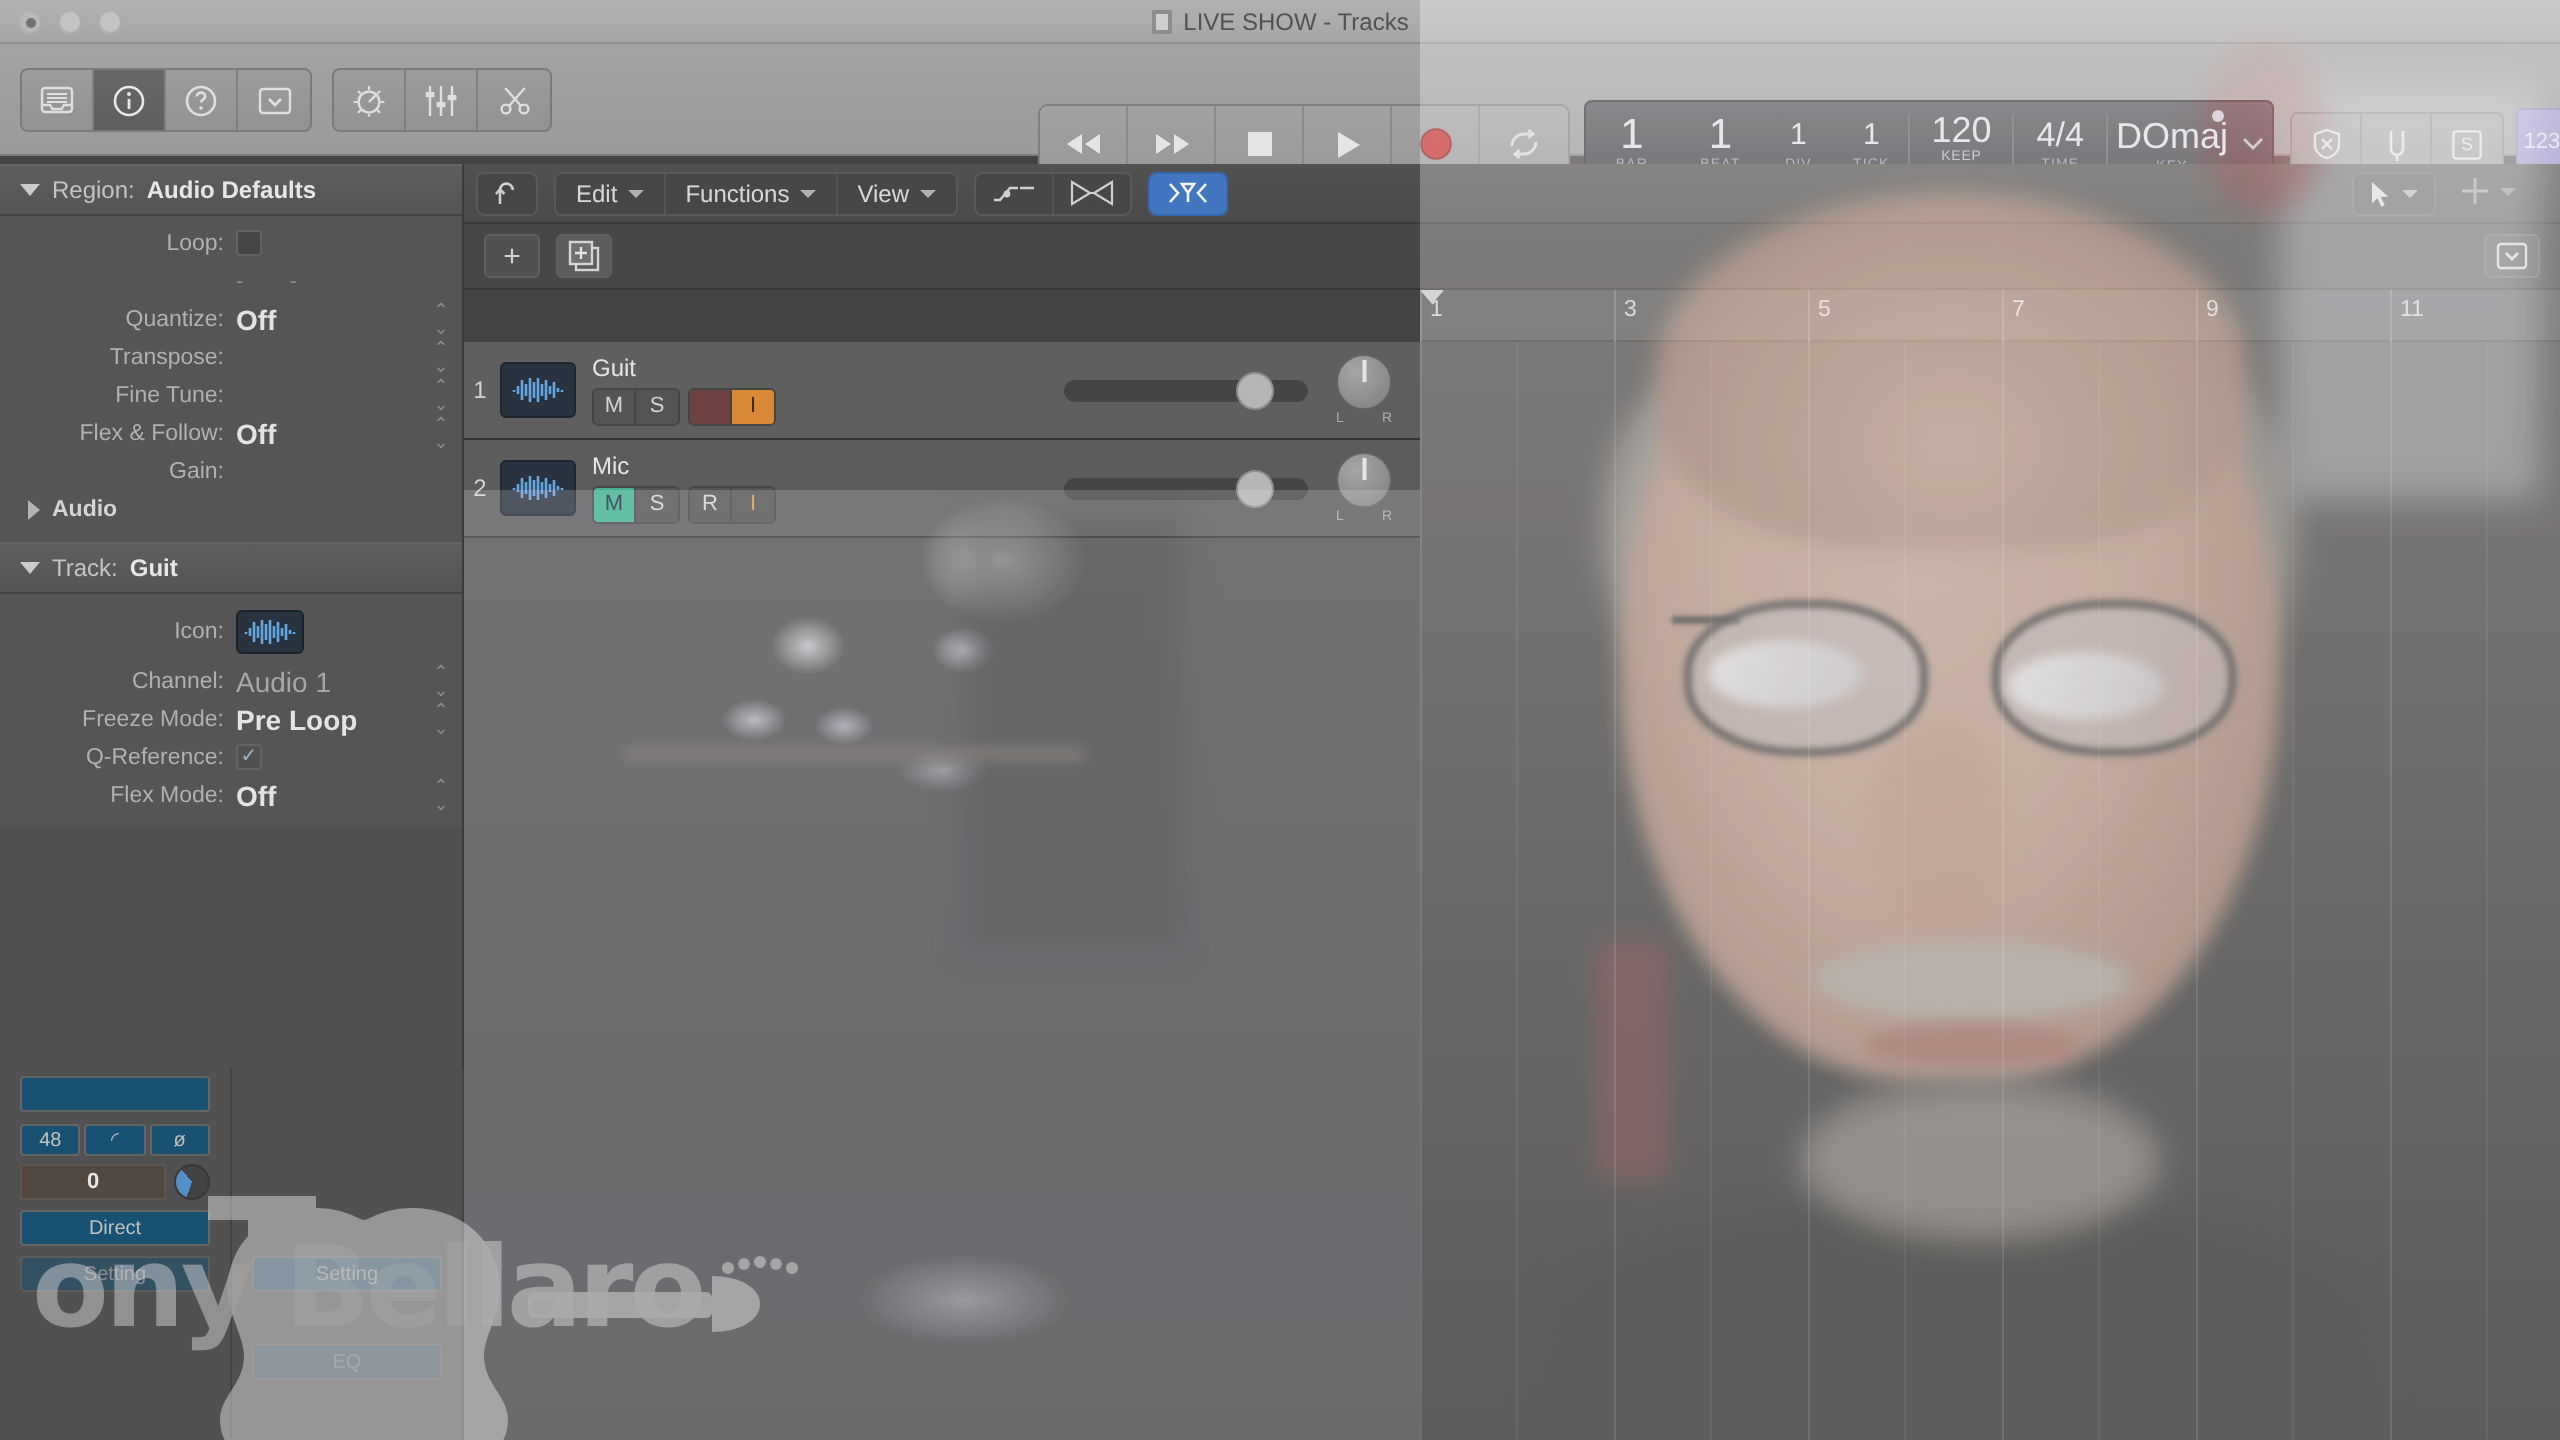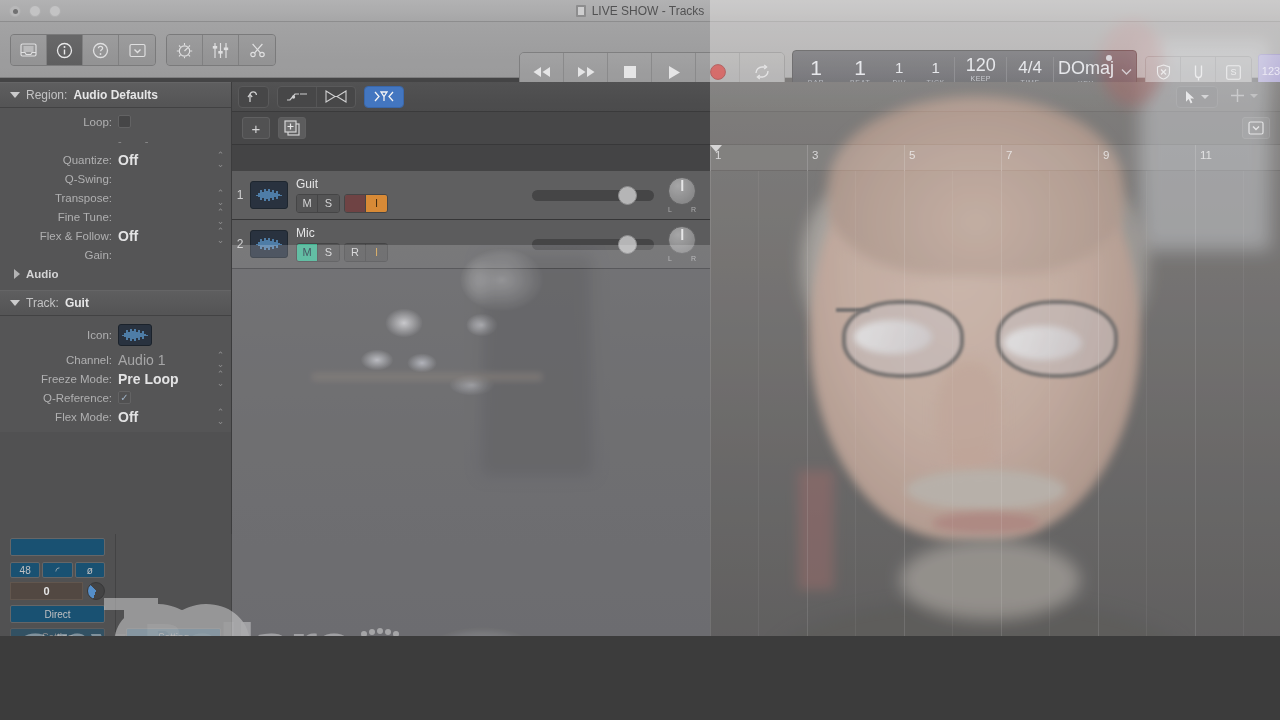--- a/index.html
+++ b/index.html
@@ -3,21 +3,21 @@
 <meta charset="utf-8">
 <style>
   * { box-sizing: border-box; margin: 0; padding: 0; }
   html, body {
     width: 1280px; height: 720px;
     overflow: hidden;
     background: #3c3c3c;
     font-family: "Liberation Sans", sans-serif;
     -webkit-font-smoothing: antialiased;
   }
-  #app { position: relative; width: 1280px; height: 636px; overflow: hidden; }
+  #app { position: relative; width: 1280px; height: 720px; overflow: hidden; }
 
   
   .titlebar {
     position: absolute; top: 0; left: 0; width: 1280px; height: 22px;
     background: linear-gradient(#b6b6b6, #a9a9a9);
     border-bottom: 1px solid #8d8d8d;
     display: flex; align-items: center;
   }
   .traffic { display: flex; gap: 8px; margin-left: 9px; }
   .tl { width: 12px; height: 12px; border-radius: 50%; background: #c9c9c9;
@@ -509,24 +509,20 @@
       <div class="prow">
         <span class="plabel"></span>
         <span class="fadedash">-   -</span>
       </div>
       <div class="prow">
         <span class="plabel">Quantize:</span>
         <span class="pvalue">Off</span>
         <span class="stepper">⌃<br>⌄</span>
       </div>
       <div class="prow">
-        <span class="plabel">Q-Swing:</span>
-        <span class="pvalue"></span>
-      </div>
-      <div class="prow">
         <span class="plabel">Transpose:</span>
         <span class="pvalue"></span>
         <span class="stepper">⌃<br>⌄</span>
       </div>
       <div class="prow">
         <span class="plabel">Fine Tune:</span>
         <span class="pvalue"></span>
         <span class="stepper">⌃<br>⌄</span>
       </div>
       <div class="prow">
@@ -607,20 +603,34 @@
 
   <div class="editor">
 
     <div class="menubar">
       <div class="mgrp">
         <div class="mbtn icon">
           <svg width="13" height="14" viewBox="0 0 13 14">
               <path d="M3 12V5a3.2 3.2 0 0 1 6.4 0" fill="none" stroke="#d6d6d6" stroke-width="1.3"></path>
               <path d="M1 7l2-2.4L5.2 7" fill="none" stroke="#d6d6d6" stroke-width="1.3"></path>
             </svg>
+        </div>
+      </div>
+      <div class="mgrp">
+        <div class="mbtn">
+          <span>Edit</span>
+          <span class="caret"></span>
+        </div>
+        <div class="mbtn">
+          <span>Functions</span>
+          <span class="caret"></span>
+        </div>
+        <div class="mbtn">
+          <span>View</span>
+          <span class="caret"></span>
         </div>
       </div>
       <div class="mgrp">
         <div class="mbtn icon">
           <svg width="22" height="12" viewBox="0 0 22 12">
               <path d="M1 9h3l5-6h4" fill="none" stroke="#d6d6d6" stroke-width="1.2"></path>
               <circle cx="7.5" cy="6" r="1.7" fill="#d6d6d6"></circle>
               <path d="M14 3h7" stroke="#d6d6d6" stroke-width="1.2"></path>
             </svg>
         </div>

